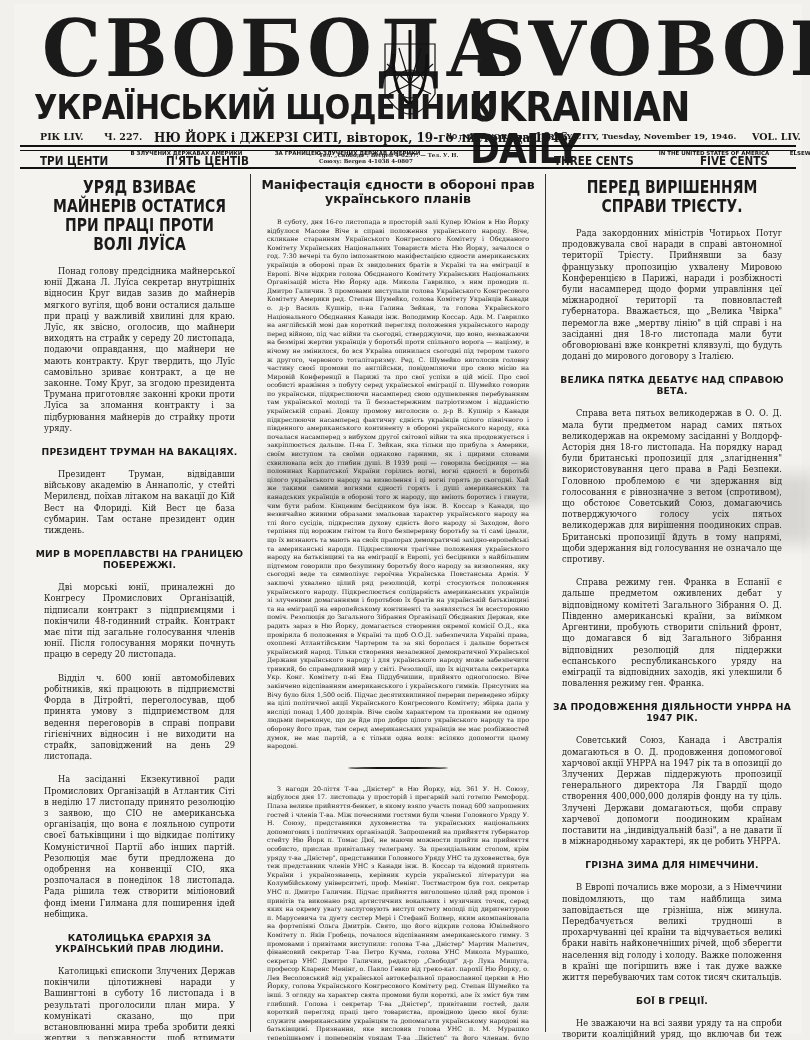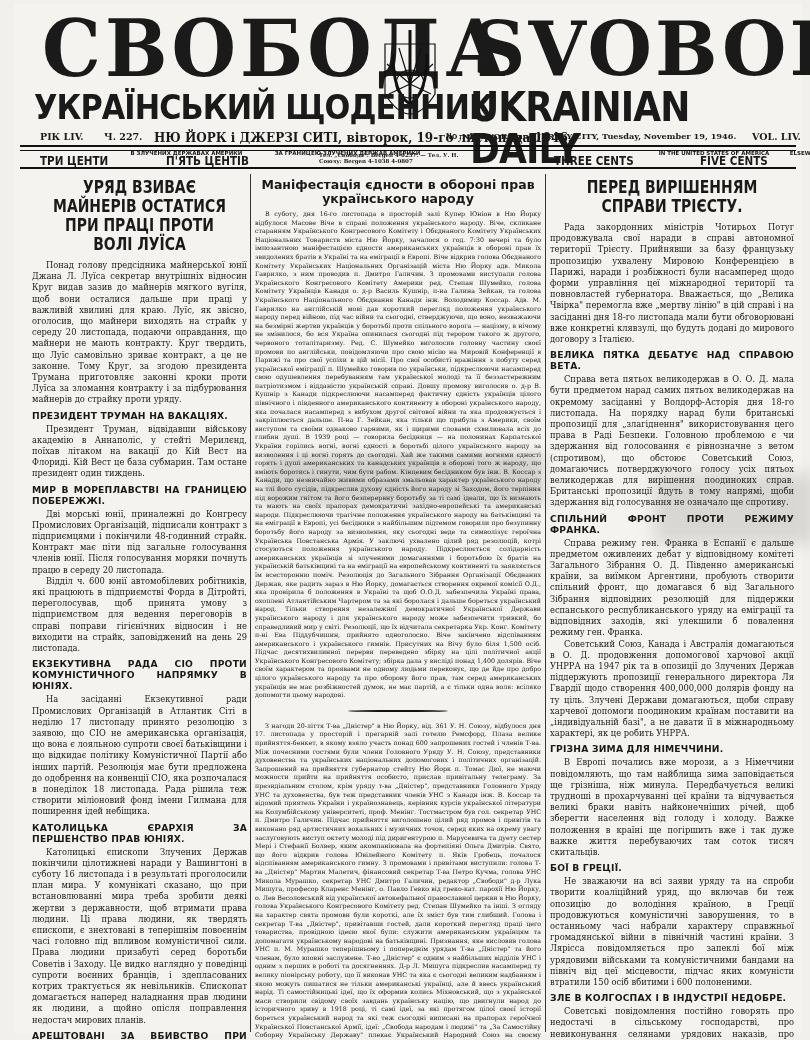--- a/index.html
+++ b/index.html
@@ -19,22 +19,22 @@
   .price .small{font-size:5.5px;font-weight:bold;display:inline-block;vertical-align:top;line-height:6px;width:70px;}
   .tel{position:absolute;left:305px;top:148px;font-size:5.5px;font-weight:bold;width:150px;}
   .rule3{position:absolute;left:6px;right:6px;top:163px;border-top:2px solid #111;}
   
   .col{position:absolute;top:170px;font-size:8.3px;line-height:11.2px;text-align:justify;}
   .colL{left:18px;width:215px;}
   .colM{left:236px;width:296px;border-left:1px solid #333;border-right:1px solid #333;padding:0 4px;height:858px;box-sizing:border-box;}
   .colR{left:536px;width:244px;}
   h1.hl{font-family:"DejaVu Sans",sans-serif;font-weight:900;font-size:17px;line-height:19px;text-align:center;margin:4px 0 6px;transform:scaleX(0.82);letter-spacing:0;}
   h2.hl{font-family:"DejaVu Sans",sans-serif;font-weight:bold;font-size:12.5px;line-height:14px;text-align:center;margin:4px 0 4px;}
-  h3.sub{font-family:"DejaVu Sans",sans-serif;font-weight:bold;font-size:9.2px;line-height:11px;margin:4px 0 3px;letter-spacing:0.2px;}
-  p{margin:0;text-indent:14px;}
+  h3.sub{font-family:"DejaVu Sans",sans-serif;font-weight:bold;font-size:9.2px;line-height:11px;text-align:center;margin:4px 0 3px;letter-spacing:0.2px;}
+  p{margin:12px;text-indent:14px;}
   .small p{font-size:6.3px;line-height:8.6px;text-indent:10px;}
   .deco{height:10px;margin:6px auto;width:100px;position:relative;}
   .deco:before{content:"";position:absolute;left:0;right:0;top:4px;border-top:2px solid #111;border-radius:50%;}
   .shade{position:absolute;left:250px;top:450px;width:280px;height:50px;background:rgba(60,60,60,0.18);filter:blur(6px);}
   .shade2{position:absolute;left:640px;top:470px;width:160px;height:70px;background:rgba(60,60,60,0.15);filter:blur(8px);}
 </style>
 </head>
 <body>
 
 <div class="page">
@@ -85,44 +85,43 @@
 
   <div class="col colL">
     <h1 class="hl">УРЯД ВЗИВАЄ МАЙНЕРІВ ОСТАТИСЯ ПРИ ПРАЦІ ПРОТИ ВОЛІ ЛУЇСА</h1>
     <p>Понад голову предсідника майнерської юнії Джана Л. Луїса секретар внутрішніх відносин Круг видав зазив до майнерів мягкого вугіля, щоб вони осталися дальше при праці у важливій хвилині для краю. Луїс, як звісно, оголосив, що майнери виходять на страйк у середу 20 листопада, подаючи оправдання, що майнери не мають контракту. Круг твердить, що Луїс самовільно зриває контракт, а це не законне. Тому Круг, за згодою президента Трумана приготовляє законні кроки проти Луїса за зломання контракту і за підбурювання майнерів до страйку проти уряду.</p>
     <div id="left-sections">
         <h3 class="sub">ПРЕЗИДЕНТ ТРУМАН НА ВАКАЦІЯХ.</h3>
         <p>Президент Труман, відвідавши військову академію в Аннаполіс, у стейті Мерилєнд, поїхав літаком на вакації до Кій Вест на Флориді. Кій Вест це база субмарин. Там остане президент один тиждень.</p>
         <h3 class="sub">МИР В МОРЕПЛАВСТВІ НА ГРАНИЦЕЮ ПОБЕРЕЖЖІ.</h3>
         <p>Дві морські юнії, приналежні до Конгресу Промислових Організацій, підписали контракт з підприємцями і покінчили 48-годинний страйк. Контракт має піти під загальне голосування членів юнії. Після голосування моряки почнуть працю в середу 20 листопада.</p>
         <p>Відділ ч. 600 юнії автомобілевих робітників, які працюють в підприємстві Форда в Дітройті, переголосував, щоб принята умову з підприємством для ведення переговорів в справі поправи гігієнічних відносин і не виходити на страйк, заповіджений на день 29 листопада.</p>
-        <h3 class="sub">ЕКЗЕКУТИВНА РАДА СІО ПРОТИ КОМУНІСТИЧНОГО НАПРЯМКУ В ЮНІЯХ.</h3>
         <p>На засіданні Екзекутивної ради Промислових Організацій в Атлантик Сіті в неділю 17 листопаду принято резолюцію з заявою, що СІО не американська організація, що вона є лояльною супроти своєї батьківщини і що відкидає політику Комуністичної Партії або інших партій. Резолюція має бути предложена до одобрення на конвенції СІО, яка розпочалася в понеділок 18 листопада. Рада рішила теж створити міліоновий фонд імени Гилмана для поширення ідей небіщика.</p>
-        <h3 class="sub">КАТОЛИЦЬКА ЄРАРХІЯ ЗА ПЕРШЕНСТВО ПРАВ ЮНІЯХ.</h3>
+        <h3 class="sub">КАТОЛИЦЬКА ЄРАРХІЯ ЗА УКРАЇНСЬКИЙ ПРАВ ЛЮДИНИ.</h3>
         <p>Католицькі єпископи Злучених Держав покінчили цілотижневі наради у Вашингтоні в суботу 16 листопада і в результаті проголосили план мира. У комунікаті сказано, що при встановлюванні мира треба зробити деякі жертви з державности, щоб втримати права людини. Ці права людини, як твердять єпископи, є знехтовані в теперішнім повоєннім часі головно під впливом комуністичної сили. Права людини призабуті серед боротьби Советів і Заходу. Це видко наглядно у поведінці супроти воєнних бранців, і здепласованих котрих трактується як невільників. Єпископат домагається наперед наладнання прав людини як людини, а щойно опісля поправлення недостач мирових планів.</p>
         <h3 class="sub">АРЕШТОВАНІ ЗА ВБИВСТВО ПРИ ВИБОРАХ.</h3>
       </div>
 
   </div>
 
   <div class="col colM small">
-    <h2 class="hl">Маніфестація єдности в обороні прав українського народу</h2>
+    <h2 class="hl">Маніфестація єдности в обороні прав українського планів</h2>
     <p>В суботу, дня 16-го листопада в просторій залі Купер Юніон в Ню Йорку відбулося Масове Віче в справі положення українського народу. Віче, скликане старанням Українського Конгресового Комітету і Обєднаного Комітету Українських Національних Товариств міста Ню Йорку, зачалося о год. 7:30 вечері та було імпозантною маніфестацією єдности американських українців в обороні прав їх звидолених братів в Україні та на еміграції в Европі. Віче відкрив голова Обєднаного Комітету Українських Національних Організацій міста Ню Йорку адв. Микола Гаврилко, з ним проводив п. Дмитро Галичин. З промовами виступали голова Українського Конгресового Комітету Америки ред. Степан Шумейко, голова Комітету Українців Канади о. д-р Василь Кушнір, п-на Галина Зейкан, та голова Українського Національного Обєднання Канади інж. Володимир Коссар. Адв. М. Гаврилко на англійській мові дав короткий перегляд положення українського народу перед війною, під час війни та сьогодні, стверджуючи, що воно, незважаючи на безмірні жертви українців у боротьбі проти спільного ворога — націзму, в нічому не змінилося, бо вся Україна опинилася сьогодні під терором такого ж другого, червоного тоталітаризму. Ред. С. Шумейко виголосив головну частину своєї промови по англійськи, повідомляючи про свою місію на Мировій Конференції в Парижі та про свої успіхи в цій місії. Про свої особисті вражіння з побуту серед української еміграції п. Шумейко говорив по українськи, підкреслюючи насамперед свою одушевлення перебуванням там української молоді та її беззастережним патріотизмом і відданістю українській справі. Довшу промову виголосив о. д-р В. Кушнір з Канади підкреслюючи насамперед фактичну єдність українців цілого північного і південного американського континенту в обороні українського народу, яка почалася насамперед з вибухом другої світової війни та яка продовжується і закріплюється дальше. П-на Г. Зейкан, яка тільки що прибула з Америки, своїм виступом та своїми однаково гарними, як і щирими словами схвилювала всіх до глибин душі. В 1939 році — говорила бесідниця — на полонинах Карпатської України горілись вогні, вогні єдності в боротьбі цілого українського народу за визволення і ці вогні горять до сьогодні. Хай же такими самими вогнями єдності горять і душі американських та канадських українців в обороні того ж народу, що вміють боротись і гинути, чим бути рабом. Кінцевим бесідником був інж. В. Коссар з Канади, що незвичайно живими образами змальовав характер українського народу на тлі його сусідів, підкреслив духову єдність його народу зі Заходом, його терпіння під ворожим гнітом та його безперервну боротьбу за ті самі ідеали, що їх визнають та мають на своїх прапорах демократичні західно-европейські та американські народи. Підкреслюючи трагічне положення українського народу на батьківщині та на еміграції в Европі, усі бесідники з найбільшим підтемом говорили про безупинну боротьбу його народу за визволення, яку сьогодні веде та символізує героїчна Українська Повстанська Армія. У заключі ухвалено цілий ряд резолюцій, котрі стосуються положення українського народу. Підкреслюється солідарність американських українців зі злученими домаганнями і боротьбою їх братів на українській батьківщині та на еміграції на европейському континенті та заявляється їм всесторонню поміч. Резолюція до Загального Зібрання Організації Обєднаних Держав, яке радить зараз в Ню Йорку, домагається створення окремої комісії О.Д., яка провірила б положення в Україні та щоб О.О.Д. забезпечила Україні права, охоплені Атлантійським Чартером та за які боролася і дальше бореться український народ. Тільки створення незалежної демократичної Української Держави українського народу і для українського народу може забезпечити тривкий, бо справедливий мир у світі. Резолюції, що їх відчитала секретарка Укр. Конг. Комітету п-ні Ева Піддубчишин, прийнято одноголосно. Віче закінчено відспіванням американського і українського гимнів. Присутних на Вічу було біля 1,500 осіб. Підчас десятихвилинної перерви переведено збірку на цілі політичної акції Українського Конгресового Комітету; збірка дала у висліді понад 1,400 долярів. Віче своїм характером та проявами не одному людьми переконує, що де йде про добро цілого українського народу та про оборону його прав, там серед американських українців не має розбіжностей думок, не має партій, а є тільки одна воля: всіляко допомогти цьому народові.</p>
     <div class="deco"></div>
     <p>З нагоди 20-ліття Т-ва „Дністер" в Ню Йорку, від. 361 У. Н. Союзу, відбулося дня 17. листопада у просторій і прегарній залі готелю Ремсфорд. Плаза велике прийняття-бенкет, в якому взяло участь понад 600 запрошених гостей і членів Т-ва. Між почесними гостями були члени Головного Уряду У. Н. Союзу, представники духовенства та українських національних допомогових і політичних організацій. Запрошений на прийняття губернатор стейту Ню Йорк п. Томас Дюї, не маючи можности прийти на прийняття особисто, прислав привітальну телеграму. За президіальним столом, крім уряду т-ва „Дністер", представники Головного Уряду УНС та духовенства, був теж представник членів УНС з Канади інж. В. Коссар та відомий приятель України і українознавець, керівник курсів української літератури на Колумбійському університеті, проф. Менінг. Тостмастром був гол. секретар УНС п. Дмитро Галичин. Підчас прийняття виголошено цілий ряд промов і привітів та виконано ряд артистичних вокальних і музичних точок, серед яких на окрему увагу заслуговують виступ октету молоді під диригентурою п. Марусевича та дуету сестер Мері і Стефанії Болвер, яким акомпаніювала на фортепіяні Ольга Дмитрів. Свято, що його відкрив голова Ювілейного Комітету п. Яків Гробець, почалося відспіванням американського гимну. З промовами і привітами виступили: голова Т-ва „Дністер" Мартин Малетич, фінансовий секретар Т-ва Петро Кучма, голова УНС Микола Мурашко, секретар УНС Дмитро Галичин, редактор „Свободи" д-р Лука Мишуга, професор Кларенс Менінг, о. Павло Гевко від греко-кат. парохії Ню Йорку, о. Лев Весоловський від української автокефальної православної церкви в Ню Йорку, голова Українського Конгресового Комітету ред. Степан Шумейко та інші. З огляду на характер свята промови були короткі, але їх зміст був тим глибший. Голова і секретар Т-ва „Дністер", привітавши гостей, дали короткий перегляд праці цего товариства, провідною ідеєю якої були: служити американським українцям та допомагати українському народові на батьківщині. Признання, яке висловив голова УНС п. М. Мурашко теперішньому і попереднім урядам Т-ва „Дністер" та його членам, було вповні заслужене. Т-во „Дністер" є одним з найбільших відділів УНС і одним з перших в роботі та досягненнях. Д-р Л. Мишуга підкреслив насамперед ту велику піонірську роботу, що її виконав УНС та яка є сьогодні великим надбанням і якою можуть пишатися не тільки американські українці, але й ввесь український нарід. Ті самостійницькі ідеї, що їх оформив колись Міхновський, що з української маси створили свідому своїх завдань українську націю, що двигнули народ до історичного зриву в 1918 році, ті самі ідеї, за які протягом цілої своєї історії бореться український народ та які теж сьогодні виписані на прапорах героїчної Української Повстанської Армії, ідеї: „Свобода народам і людині" та „За Самостійну Соборну Українську Державу" плекає Український Народний Союз на своєму першому прапорі 53 років тому, за них він ввесь час боровся, для них він існує та працює сьогодні і в майбутньому. Головним виразником цих ідей УНС є його орган „Свобода". Подібне підкреслювали й інші промовці. Професор Менінг мав для українців, для українсько-американської приязні, для України, для УНС і самого прийняття тільки одне слово: „вондерфул". До загального успіху прийняття причинився в головній мірі провід тоастмайстра Д. Галичина. Свято закінчено відспіванням українського національного гимну, а після офіційної частини, як і перед нею присутні забавлялися танцями та розмовами. Провід артистичного ансамблю був в руках Михайла Германа.</p>
   </div>
 
   <div class="col colR">
     <h1 class="hl">ПЕРЕД ВИРІШЕННЯМ СПРАВИ ТРІЄСТУ.</h1>
     <p>Рада закордонних міністрів Чотирьох Потуг продовжувала свої наради в справі автономної території Трієсту. Прийнявши за базу французьку пропозицію ухвалену Мировою Конференцією в Парижі, наради і розбіжності були насамперед щодо форми управління цеї міжнародної території та повновластей губернатора. Вважається, що „Велика Чвірка" перемогла вже „мертву лінію" в цій справі і на засіданні дня 18-го листопада мали бути обговорювані вже конкретні клявзулі, що будуть додані до мирового договору з Італією.</p>
     <div id="right-sections">
         <h3 class="sub">ВЕЛИКА ПЯТКА ДЕБАТУЄ НАД СПРАВОЮ ВЕТА.</h3>
         <p>Справа вета пятьох великодержав в О. О. Д. мала бути предметом нарад самих пятьох великодержав на окремому засіданні у Волдорф-Асторія дня 18-го листопада. На порядку нарад були британські пропозиції для „злагіднення" використовування цего права в Раді Безпеки. Головною проблемою є чи здержання від голосовання є рівнозначне з ветом (спротивом), що обстоює Советський Союз, домагаючись потверджуючого голосу усіх пятьох великодержав для вирішення поодиноких справ. Британські пропозиції йдуть в тому напрямі, щоби здержання від голосування не означало ще спротиву.</p>
-        <h3 class="sub">СПІЛЬНИЙ ФРОНТ ПРОТИ РЕЖИМУ ФРАНКА.</h3>
         <p>Справа режиму ген. Франка в Еспанії є дальше предметом оживлених дебат у відповідному комітеті Загального Зібрання О. Д. Південно американські країни, за виїмком Аргентини, пробують створити спільний фронт, що домагався б від Загального Зібрання відповідних резолюцій для піддержки еспанського республиканського уряду на еміграції та відповідних заходів, які улекшили б повалення режиму ген. Франка.</p>
+        <h3 class="sub">ЗА ПРОДОВЖЕННЯ ДІЯЛЬНОСТИ УНРРА НА 1947 РІК.</h3>
         <p>Советський Союз, Канада і Австралія домагаються в О. Д. продовження допомогової харчової акції УНРРА на 1947 рік та в опозиції до Злучених Держав піддержують пропозиції генерального директора Ля Гвардії щодо створення 400,000,000 долярів фонду на ту ціль. Злучені Держави домагаються, щоби справу харчевої допомоги поодиноким країнам поставити на „індивідуальній базі", а не давати її в міжнародньому характері, як це робить УНРРА.</p>
         <h3 class="sub">ГРІЗНА ЗИМА ДЛЯ НІМЕЧЧИНИ.</h3>
         <p>В Европі почались вже морози, а з Німеччини повідомляють, що там найблища зима заповідається ще грізніша, ніж минула. Передбачується великі трудноші в прохарчуванні цеї країни та відчувається великі браки навіть найконечніших річей, щоб зберегти населення від голоду і холоду. Важке положення в країні ще погіршить вже і так дуже важке життя перебуваючих там соток тисяч скитальців.</p>
         <h3 class="sub">БОЇ В ГРЕЦІЇ.</h3>
         <p>Не зважаючи на всі заяви уряду та на спроби творити коаліційний уряд, що включав би теж опозицію до володіння країною, в Греції продовжуються комуністичні заворушення, то в останньому часі набрали характеру справжньої громадянської війни в північній частині країни. З Лярісса повідомляється про запеклі бої між урядовими військами та комуністичними бандами на північ від цеї місцевости, підчас яких комуністи втратили 150 осіб вбитими і 600 полоненими.</p>
         <h3 class="sub">ЗЛЕ В КОЛГОСПАХ І В ІНДУСТРІЇ НЕДОБРЕ.</h3>
         <p>Советські повідомлення постійно говорять про недостачі в сільському господарстві, про невиконування селянами урядових наказів, про неточну здачу збіжжя державі та робиться всілякі терористичні заходи, щоб змусити селян до виконування планів, яких виконати не можна з огляду на загальні недостачі та на нереальність самих планів. Виходить, що не краще мається справа теж з виконанням советських планів в індустрії. Московські „Ізвестія" друкують гостру критику на відносини в індустрії, закидаючи їй, що вона не збільшує своєї продукції і тим самим зупиняє теж загальне виконання нової пятирічки. Це відноситься насамперед до індустрії прецизних інструментів. Заповідається нова чистка.</p>
       </div>
   </div>
 

